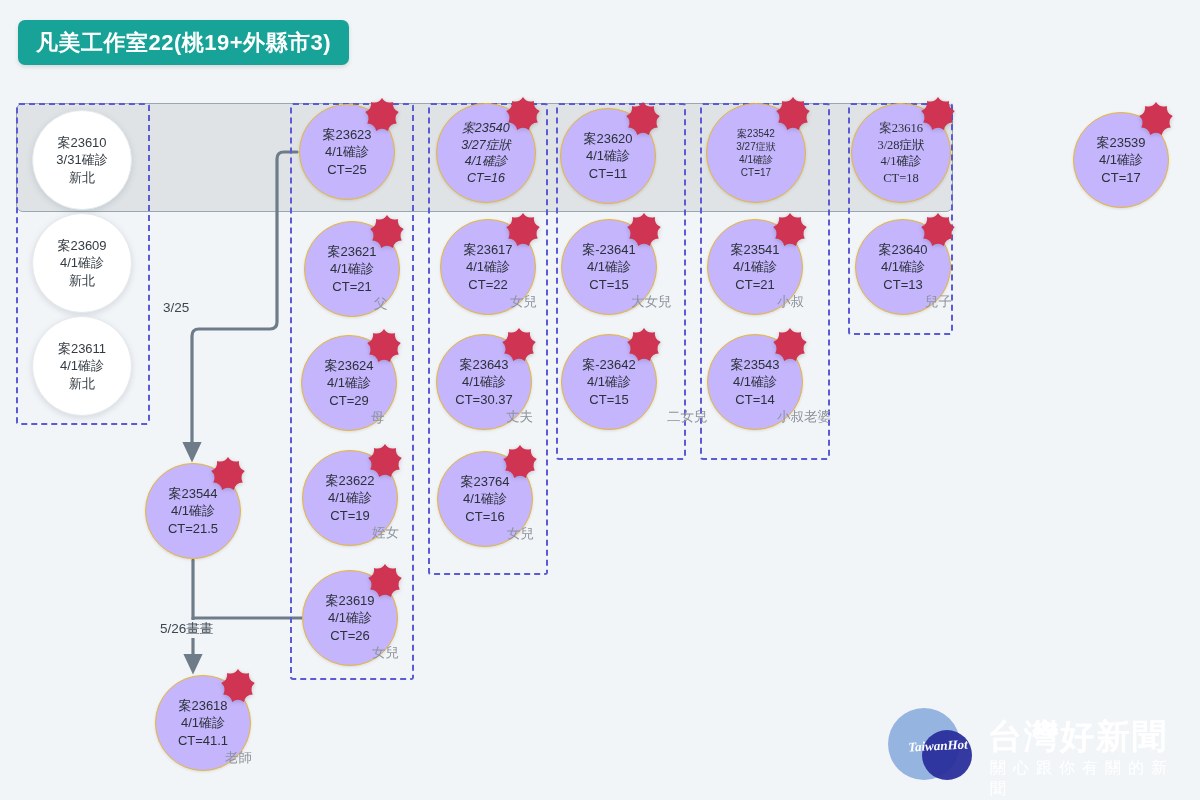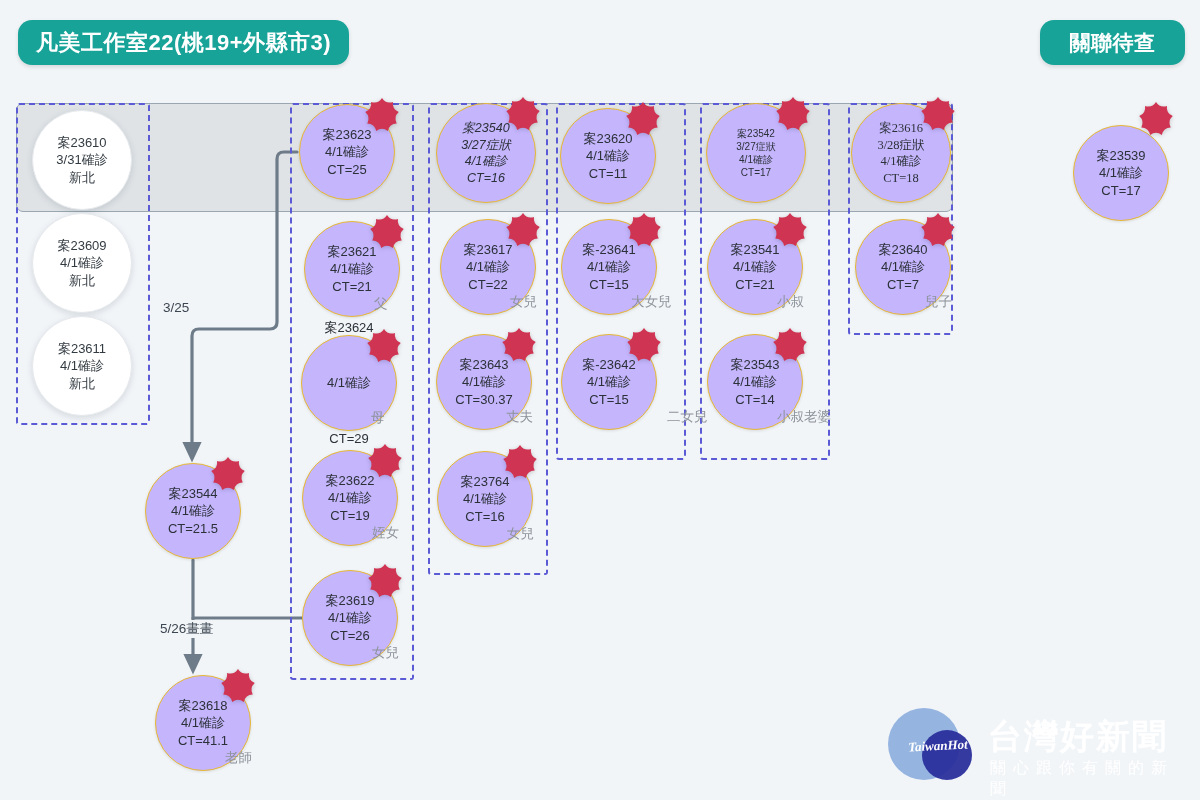--- a/index.html
+++ b/index.html
@@ -12,21 +12,21 @@
     position:relative;
   }
   #stage{position:absolute;left:0;top:0;width:1200px;height:800px;}
 
   
   .chip{
     position:absolute;
     background:#17a398;
     color:#ffffff;
     font-weight:bold;
-    border-radius:14px;
+    border-radius:7px;
     display:flex;align-items:center;justify-content:center;
     box-shadow:0 2px 4px rgba(0,0,0,.12);
     letter-spacing:.5px;
     white-space:nowrap;
   }
   #title-chip{left:18px;top:20px;height:45px;padding:0 18px;font-size:22px;}
   #status-chip{left:1040px;top:20px;width:145px;height:45px;font-size:21px;}
 
   
   #index-band{
@@ -188,21 +188,21 @@
           <span class="ln">CT=21</span>
         </div>
         <div class="virus" style="right: -6px; top: -8px;">
           <svg viewBox="0 0 38 38">
             <path d="M19.00,2.00 Q22.93,8.19 29.93,5.98 Q28.96,13.25 35.74,16.05 Q30.33,21.00 33.72,27.50 Q26.39,27.81 24.81,34.97 Q19.00,30.50 13.19,34.97 Q11.61,27.81 4.28,27.50 Q7.67,21.00 2.26,16.05 Q9.04,13.25 8.07,5.98 Q15.07,8.19 19.00,2.00 Z" fill="#cf3453"></path>
           </svg>
         </div>
         <div class="rel-label" style="left: 70px; top: 74px;">父</div>
       </div>
       <div style="position: absolute; left: 301px; top: 335px; width: 96px; height: 96px;">
-        <div class="node confirmed" style="left: 0px; top: 0px; width: 96px; height: 96px; gap: 38px;">
+        <div class="node confirmed" style="left: 0px; top: 0px; width: 96px; height: 96px;">
           <span class="ln">案23624</span>
           <span class="ln">4/1確診</span>
           <span class="ln">CT=29</span>
         </div>
         <div class="virus" style="right: -6px; top: -8px;">
           <svg viewBox="0 0 38 38">
             <path d="M19.00,2.00 Q22.93,8.19 29.93,5.98 Q28.96,13.25 35.74,16.05 Q30.33,21.00 33.72,27.50 Q26.39,27.81 24.81,34.97 Q19.00,30.50 13.19,34.97 Q11.61,27.81 4.28,27.50 Q7.67,21.00 2.26,16.05 Q9.04,13.25 8.07,5.98 Q15.07,8.19 19.00,2.00 Z" fill="#cf3453"></path>
           </svg>
         </div>
         <div class="rel-label" style="left: 70px; top: 74px;">母</div>
@@ -372,31 +372,31 @@
         <div class="virus" style="right: -6px; top: -8px;">
           <svg viewBox="0 0 38 38">
             <path d="M19.00,2.00 Q22.93,8.19 29.93,5.98 Q28.96,13.25 35.74,16.05 Q30.33,21.00 33.72,27.50 Q26.39,27.81 24.81,34.97 Q19.00,30.50 13.19,34.97 Q11.61,27.81 4.28,27.50 Q7.67,21.00 2.26,16.05 Q9.04,13.25 8.07,5.98 Q15.07,8.19 19.00,2.00 Z" fill="#cf3453"></path>
           </svg>
         </div>
       </div>
       <div style="position: absolute; left: 855px; top: 219px; width: 96px; height: 96px;">
         <div class="node confirmed" style="left: 0px; top: 0px; width: 96px; height: 96px;">
           <span class="ln">案23640</span>
           <span class="ln">4/1確診</span>
-          <span class="ln">CT=7</span>
+          <span class="ln">CT=13</span>
         </div>
         <div class="virus" style="right: -6px; top: -8px;">
           <svg viewBox="0 0 38 38">
             <path d="M19.00,2.00 Q22.93,8.19 29.93,5.98 Q28.96,13.25 35.74,16.05 Q30.33,21.00 33.72,27.50 Q26.39,27.81 24.81,34.97 Q19.00,30.50 13.19,34.97 Q11.61,27.81 4.28,27.50 Q7.67,21.00 2.26,16.05 Q9.04,13.25 8.07,5.98 Q15.07,8.19 19.00,2.00 Z" fill="#cf3453"></path>
           </svg>
         </div>
         <div class="rel-label" style="left: 70px; top: 74px;">兒子</div>
       </div>
       <div style="position: absolute; left: 1073px; top: 108px; width: 96px; height: 96px;">
-        <div class="node confirmed" style="left: 0px; top: 17px; width: 96px; height: 96px;">
+        <div class="node confirmed" style="left: 0px; top: 4px; width: 96px; height: 96px;">
           <span class="ln">案23539</span>
           <span class="ln">4/1確診</span>
           <span class="ln">CT=17</span>
         </div>
         <div class="virus" style="right: -6px; top: -8px;">
           <svg viewBox="0 0 38 38">
             <path d="M19.00,2.00 Q22.93,8.19 29.93,5.98 Q28.96,13.25 35.74,16.05 Q30.33,21.00 33.72,27.50 Q26.39,27.81 24.81,34.97 Q19.00,30.50 13.19,34.97 Q11.61,27.81 4.28,27.50 Q7.67,21.00 2.26,16.05 Q9.04,13.25 8.07,5.98 Q15.07,8.19 19.00,2.00 Z" fill="#cf3453"></path>
           </svg>
         </div>
       </div>
@@ -421,21 +421,20 @@
         <div class="virus" style="right: -6px; top: -8px;">
           <svg viewBox="0 0 38 38">
             <path d="M19.00,2.00 Q22.93,8.19 29.93,5.98 Q28.96,13.25 35.74,16.05 Q30.33,21.00 33.72,27.50 Q26.39,27.81 24.81,34.97 Q19.00,30.50 13.19,34.97 Q11.61,27.81 4.28,27.50 Q7.67,21.00 2.26,16.05 Q9.04,13.25 8.07,5.98 Q15.07,8.19 19.00,2.00 Z" fill="#cf3453"></path>
           </svg>
         </div>
         <div class="rel-label" style="left: 70px; top: 74px;">老師</div>
       </div>
     </div>
 
   <div class="chip" id="title-chip">凡美工作室22(桃19+外縣市3)</div>
-  <div class="chip" id="status-chip">關聯待查</div>
 
   <div id="watermark">
     <div id="wm-circle-light"></div>
     <div id="wm-circle-dark"></div>
     <div id="wm-logo-text">TaiwanHot</div>
     <div id="wm-main">台灣好新聞</div>
     <div id="wm-sub">關心跟你有關的新聞</div>
   </div>
 
 </div>

